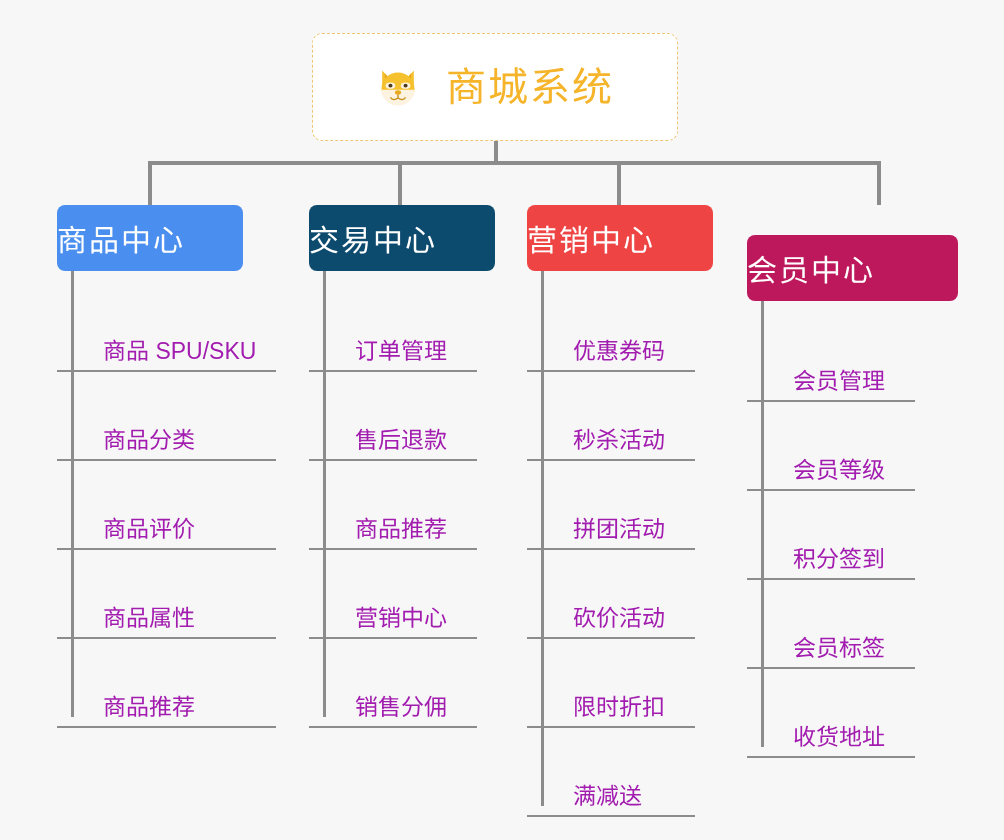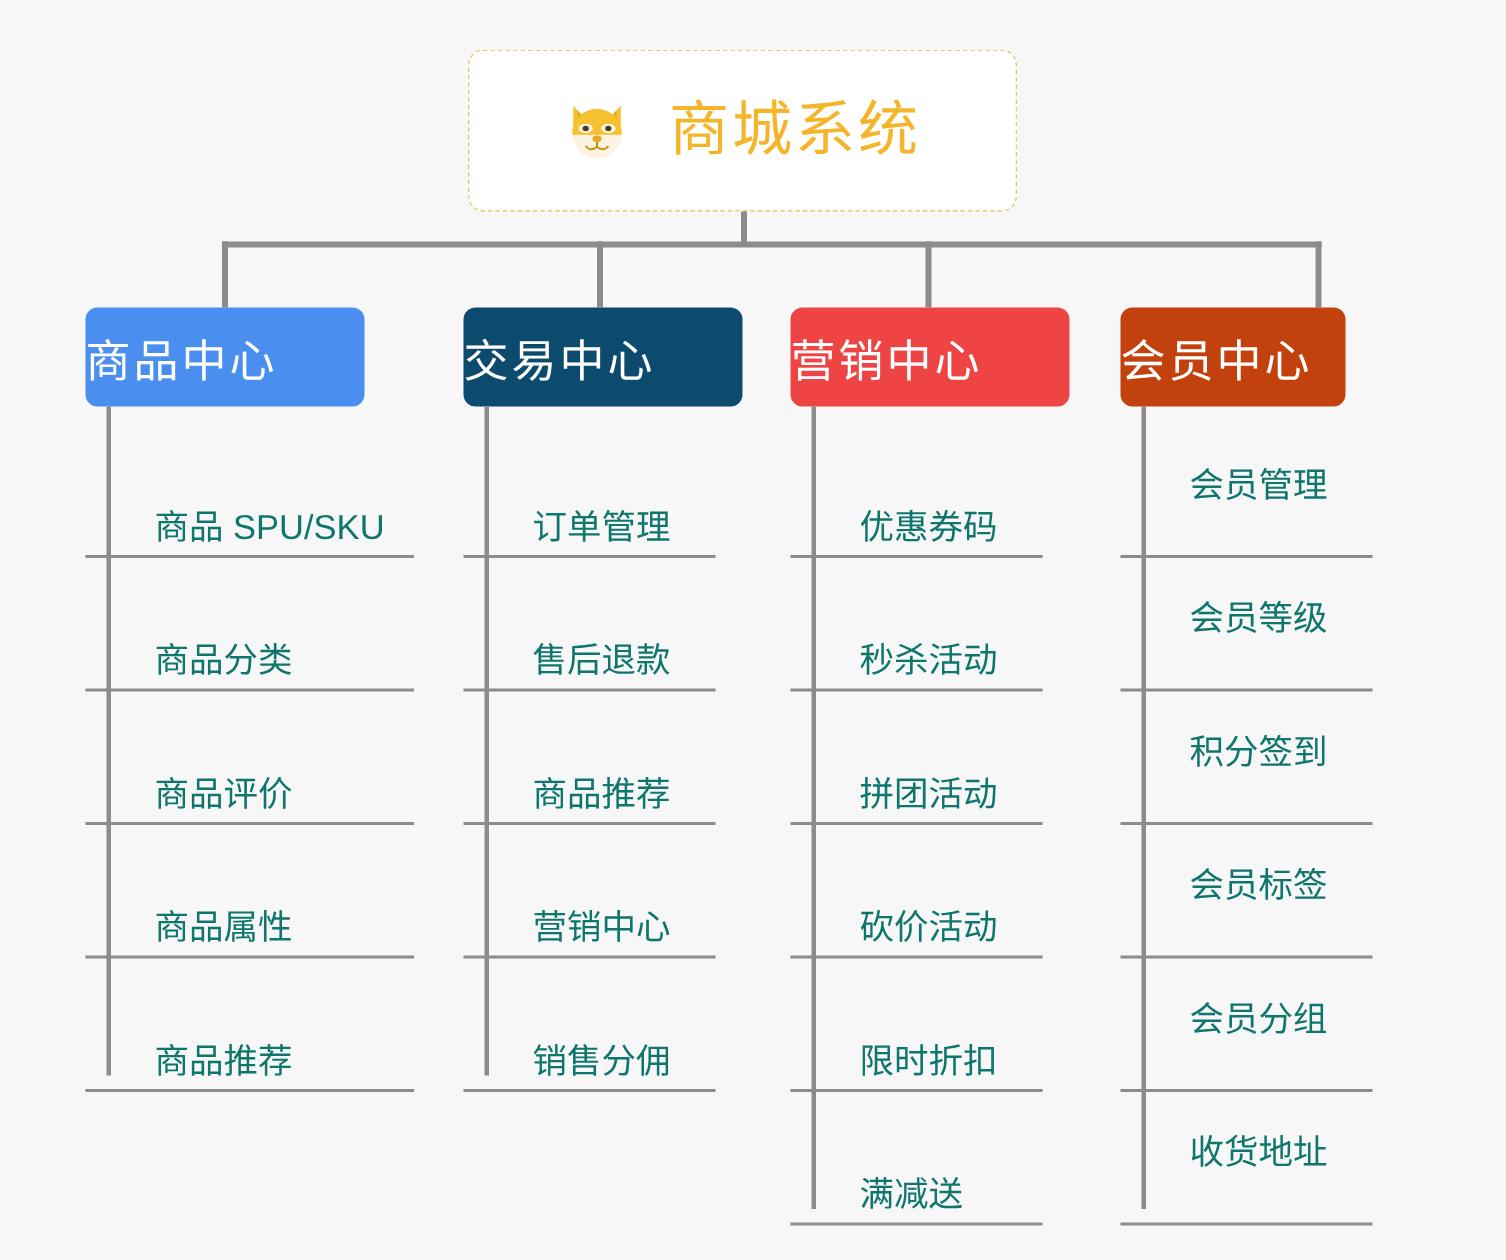--- a/index.html
+++ b/index.html
@@ -101,41 +101,41 @@
     height: 89px;
     box-sizing: border-box;
     display: flex;
     align-items: flex-end;
     border-bottom: 2px solid #8c8c8c;
     padding-left: 46px;
     padding-bottom: 6px;
   }
   .leaf-label {
     font-size: 23px;
-    color: #0f766e;
+    color: #a21caf;
     line-height: 1.1;
     white-space: nowrap;
   }
 
   
   .group-0 { left: 57px;  width: 235px; }
   .group-0 .group-head { width: 186px; background: #4a8ef0; }
   .group-0 .leaf { width: 219px; }
 
   .group-1 { left: 309px; width: 212px; }
   .group-1 .group-head { width: 186px; background: #0c4a6e; }
   .group-1 .leaf { width: 168px; }
 
   .group-2 { left: 527px; width: 212px; }
   .group-2 .group-head { width: 186px; background: #ef4444; }
   .group-2 .leaf { width: 168px; }
 
   .group-3 { left: 747px; width: 212px; }
-  .group-3 .group-head { width: 150px; background: #c2410c; }
-  .group-3 .leaf { width: 168px; align-items: center; }
+  .group-3 .group-head { width: 211px; background: #be185d; margin-top: 30px; }
+  .group-3 .leaf { width: 168px; }
 </style>
 </head>
 <body>
 
 <div id="mindmap">
 
   <div class="root-node">
     <span class="root-emoji">
       <svg viewBox="0 0 64 64" width="44" height="44" aria-hidden="true">
         <path d="M9 8 L9 30 L22 22 Z" fill="#f5c12e"></path>
@@ -251,21 +251,18 @@
       <div class="leaf">
           <span class="leaf-label">会员等级</span>
         </div>
       <div class="leaf">
           <span class="leaf-label">积分签到</span>
         </div>
       <div class="leaf">
           <span class="leaf-label">会员标签</span>
         </div>
       <div class="leaf">
-          <span class="leaf-label">会员分组</span>
-        </div>
-      <div class="leaf">
           <span class="leaf-label">收货地址</span>
         </div>
     </div>
   </div>
 
 </div>
 
 </body></html>

